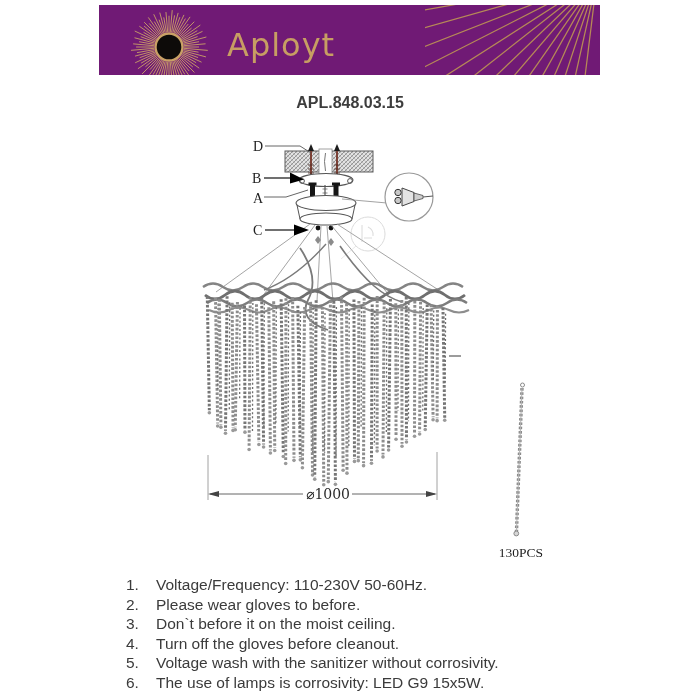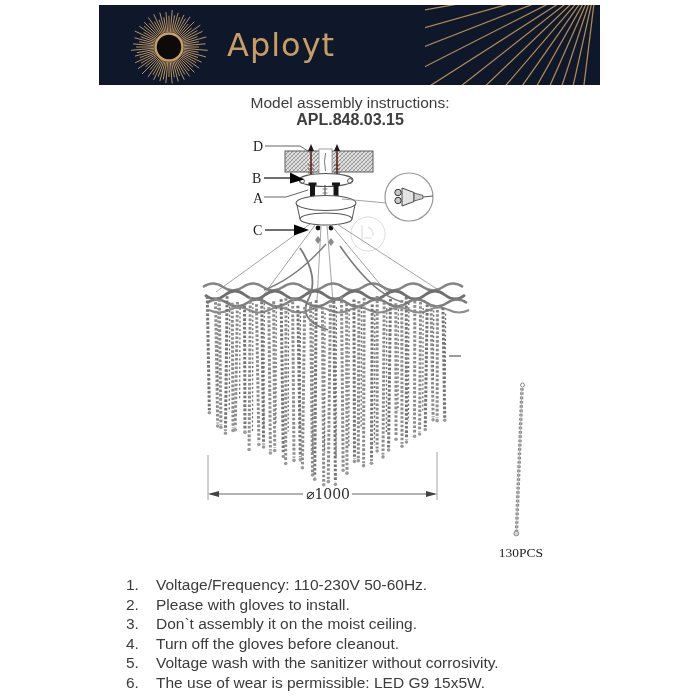--- a/index.html
+++ b/index.html
@@ -2,22 +2,22 @@
 <html><head>
 <meta charset="utf-8">
 <style>
   html,body{margin:0;padding:0;background:#ffffff;}
   .page{
     position:relative;width:700px;height:700px;overflow:hidden;background:#fff;
     font-family:"Liberation Sans",sans-serif;
   }
   
   .banner{
-    position:absolute;left:99px;top:5px;width:501px;height:80px;
-    background:#0f172a;overflow:hidden;
+    position:absolute;left:99px;top:5px;width:501px;height:70px;
+    background:#701a75;overflow:hidden;
   }
   .banner svg{position:absolute;display:block;}
   .sb{left:30px;top:2px;}
   .rays{right:0;top:0;}
   .wordmark{
     position:absolute;left:128px;top:21px;
     color:#c79e63;font-size:32px;font-weight:400;letter-spacing:1px;
     font-family:"DejaVu Sans",sans-serif;
   }
   
@@ -131,21 +131,20 @@
         <line x1="172" y1="-26" x2="-80.73571910214432" y2="135.63123550205887" stroke="#bb9055" stroke-width="1.25" opacity="0.95"></line>
         <line x1="172" y1="-26" x2="-95.30195725651032" y2="110.19714992186405" stroke="#bb9055" stroke-width="1.25" opacity="0.95"></line>
         <line x1="172" y1="-26" x2="-107.31674475875849" y2="83.4630353012859" stroke="#bb9055" stroke-width="1.25" opacity="0.95"></line>
         <line x1="172" y1="-26" x2="-116.66539805878557" y2="55.68407411217238" stroke="#bb9055" stroke-width="1.25" opacity="0.95"></line>
         <line x1="172" y1="-26" x2="-123.25868239077255" y2="27.12542209587503" stroke="#bb9055" stroke-width="1.25" opacity="0.95"></line>
         <line x1="172" y1="-26" x2="-127.03366353687414" y2="-1.9403227013421862" stroke="#bb9055" stroke-width="1.25" opacity="0.95"></line>
       </svg>
   </div>
 
   <div class="titles">
-    <div class="t1">Model assembly instructions:</div>
     <div class="t2">APL.848.03.15</div>
   </div>
 
   <svg class="diagram" viewBox="0 0 700 700">
     <defs>
       <pattern id="hatch" width="4" height="4" patternUnits="userSpaceOnUse">
         <rect width="4" height="4" fill="#e2e2e2"></rect>
         <path d="M0 4 L4 0 M-1 1 L1 -1 M3 5 L5 3" stroke="#8b8b8b" stroke-width="0.9"></path>
         <path d="M0 0 L4 4" stroke="#a5a5a5" stroke-width="0.6"></path>
       </pattern>
@@ -371,33 +370,33 @@
     <text class="pcs" x="521" y="557" text-anchor="middle">130PCS</text>
   </svg>
 
   <div class="instructions">
     <div class="row">
       <span>1.</span>
       <span>Voltage/Frequency: 110-230V 50-60Hz.</span>
     </div>
     <div class="row">
       <span>2.</span>
-      <span>Please with gloves to install.</span>
+      <span>Please wear gloves to before.</span>
     </div>
     <div class="row">
       <span>3.</span>
-      <span>Don`t assembly it on the moist ceiling.</span>
+      <span>Don`t before it on the moist ceiling.</span>
     </div>
     <div class="row">
       <span>4.</span>
       <span>Turn off the gloves before cleanout.</span>
     </div>
     <div class="row">
       <span>5.</span>
       <span>Voltage wash with the sanitizer without corrosivity.</span>
     </div>
     <div class="row">
       <span>6.</span>
-      <span>The use of wear is permissible: LED G9 15x5W.</span>
+      <span>The use of lamps is corrosivity: LED G9 15x5W.</span>
     </div>
   </div>
 
 </div>
 
 </body></html>

